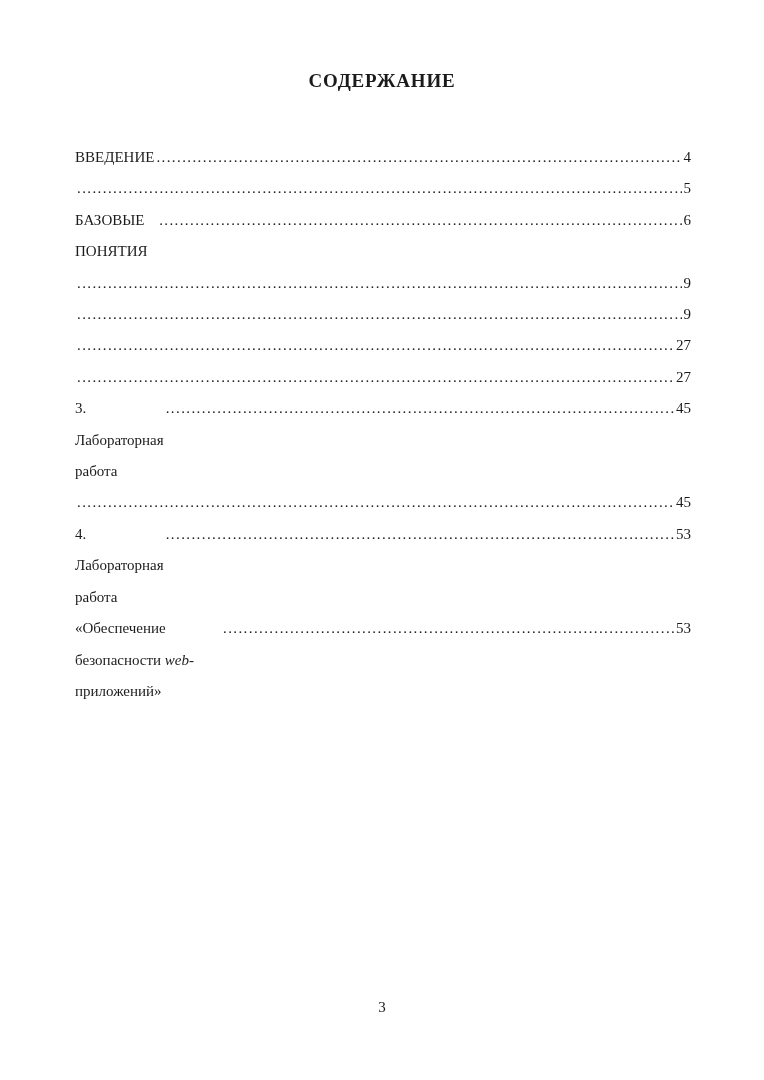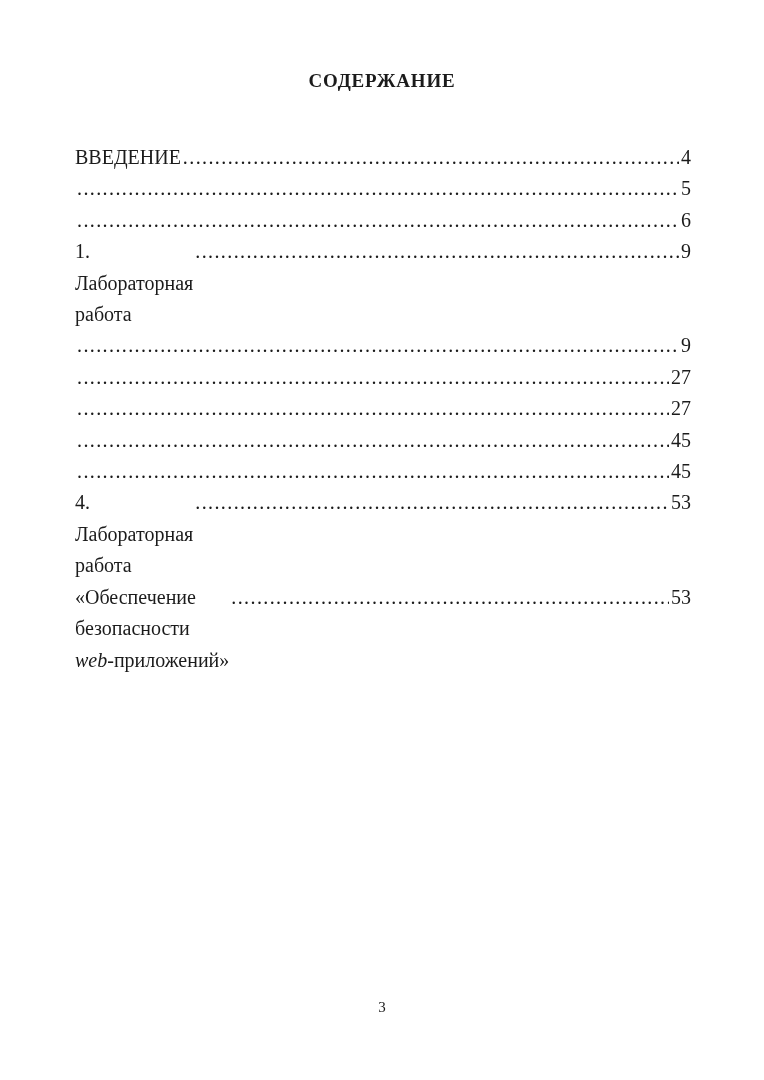--- a/index.html
+++ b/index.html
@@ -25,21 +25,21 @@
   }
   .toc {
     position: absolute;
     left: 75px;
     top: 142px;
     width: 616px;
   }
   .toc-row {
     display: flex;
     align-items: baseline;
-    font-size: 20px;
+    font-size: 15px;
     line-height: 31.4px;
     white-space: pre-wrap;
   }
   .toc-text { flex: 0 1 auto; }
   .toc-text .it { font-style: italic; }
   .leader {
     flex: 1 1 auto;
     overflow: hidden;
     white-space: nowrap;
     margin-left: 2px;
@@ -65,25 +65,25 @@
 </style>
 </head>
 <body>
 
 <div class="page">
   <div class="doc-title">СОДЕРЖАНИЕ</div>
 
   <div class="toc" id="toc">
       <div class="toc-row"><span class="toc-text"><span>ВВЕДЕНИЕ</span></span><span class="leader"></span><span class="toc-page">4</span></div>
       <div class="toc-row"><span class="leader"></span><span class="toc-page">5</span></div>
-      <div class="toc-row"><span class="leader"></span><span class="toc-page">6</span></div>
-      <div class="toc-row"><span class="toc-text"><span>1. Лабораторная работа</span></span><span class="leader"></span><span class="toc-page">9</span></div>
+      <div class="toc-row"><span class="toc-text"><span>БАЗОВЫЕ ПОНЯТИЯ</span></span><span class="leader"></span><span class="toc-page">6</span></div>
+      <div class="toc-row"><span class="leader"></span><span class="toc-page">9</span></div>
       <div class="toc-row"><span class="leader"></span><span class="toc-page">9</span></div>
       <div class="toc-row"><span class="leader"></span><span class="toc-page">27</span></div>
       <div class="toc-row"><span class="leader"></span><span class="toc-page">27</span></div>
-      <div class="toc-row"><span class="leader"></span><span class="toc-page">45</span></div>
+      <div class="toc-row"><span class="toc-text"><span>3.    Лабораторная работа</span></span><span class="leader"></span><span class="toc-page">45</span></div>
       <div class="toc-row"><span class="leader"></span><span class="toc-page">45</span></div>
       <div class="toc-row"><span class="toc-text"><span>4.    Лабораторная работа</span></span><span class="leader"></span><span class="toc-page">53</span></div>
       <div class="toc-row"><span class="toc-text"><span>«Обеспечение безопасности </span><span class="it">web</span><span>-приложений»</span></span><span class="leader"></span><span class="toc-page">53</span></div>
     </div>
 
   <div class="footer-page-number">3</div>
 </div>
 
 </body></html>

